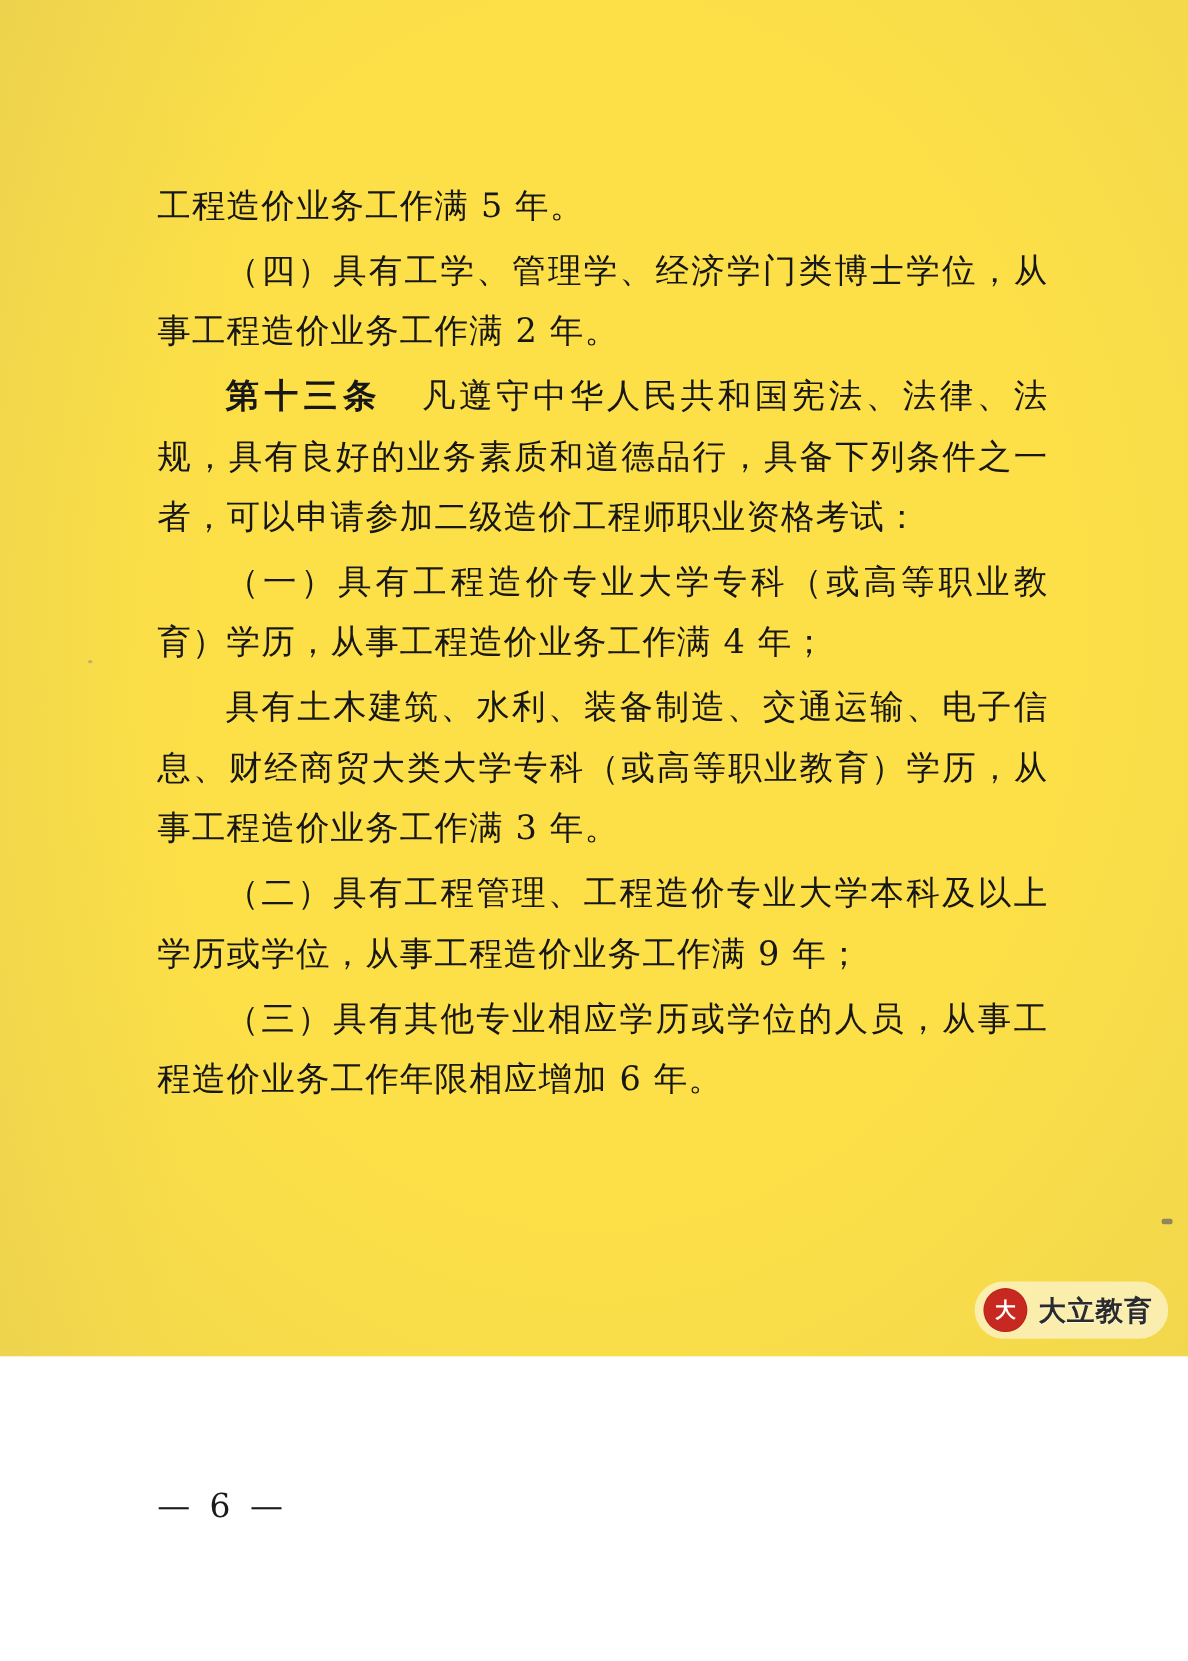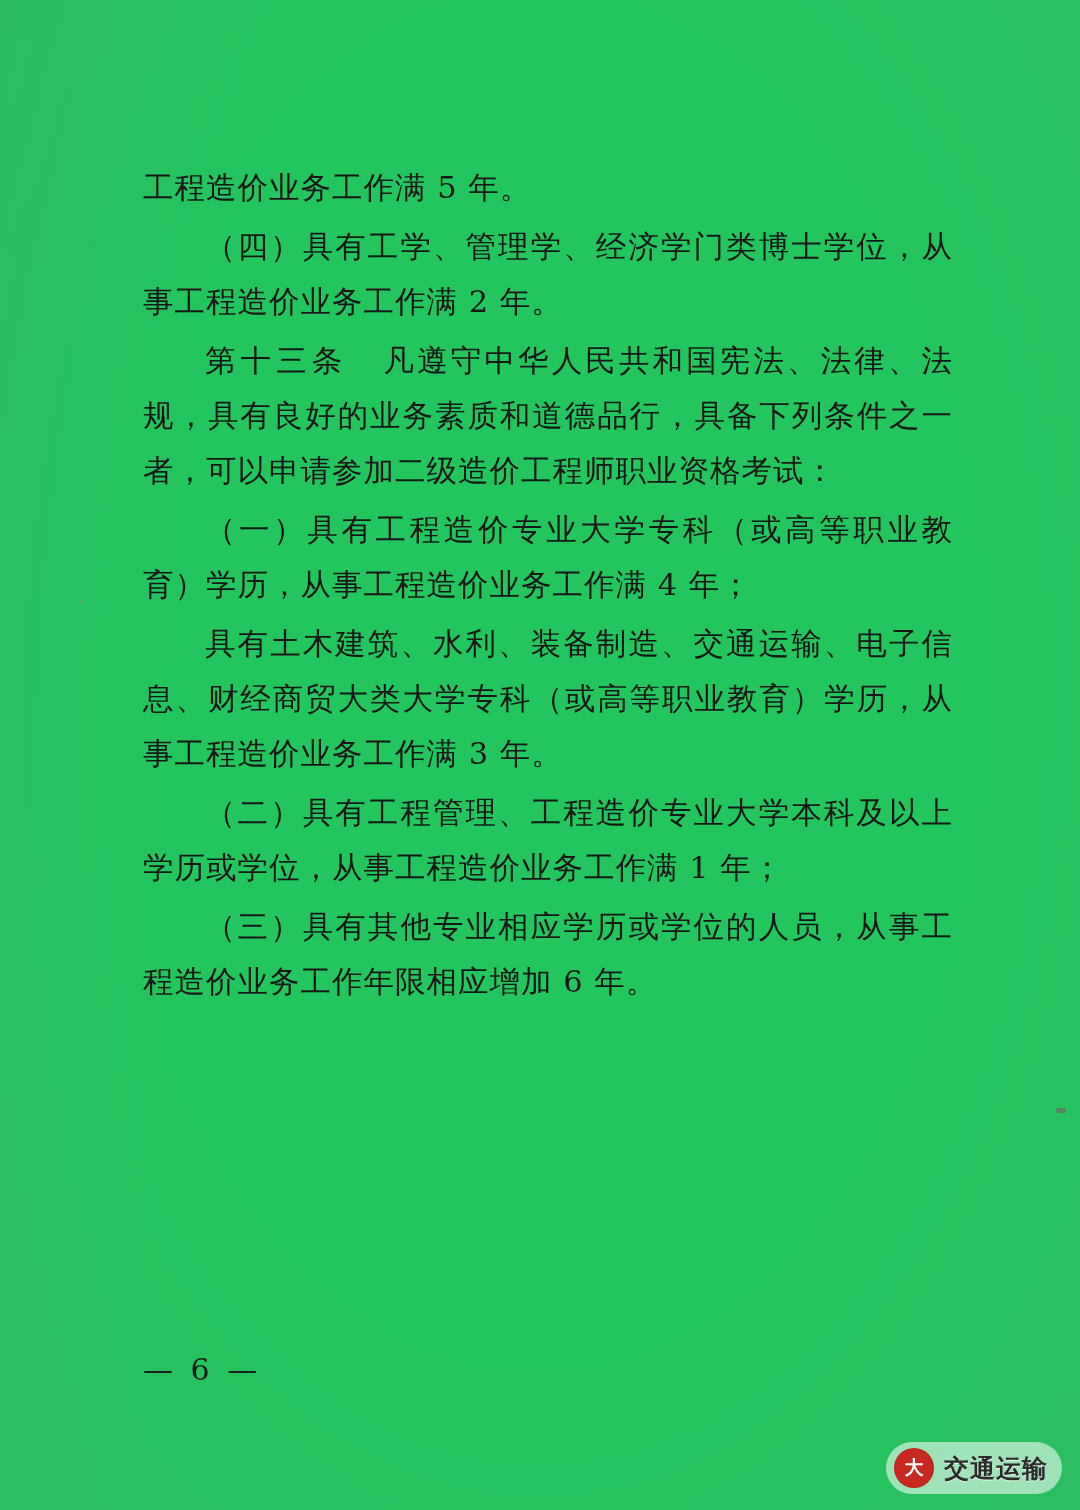--- a/index.html
+++ b/index.html
@@ -13,22 +13,22 @@
     position: relative;
     overflow: hidden;
     font-family: "DejaVu Serif", "Liberation Serif", serif;
     color: #1a1a1a;
   }
   #page {
     position: absolute;
     left: 0;
     top: 0;
     width: 1080px;
-    height: 1510px;
-    background: #22c55e;
+    height: 1233px;
+    background: #fde047;
   }
   
   #page::before {
     content: "";
     position: absolute;
     inset: 0;
     background:
       radial-gradient(ellipse at 50% 45%, rgba(255,255,255,0) 55%, rgba(140,135,125,0.10) 100%),
       linear-gradient(95deg, rgba(120,115,105,0.06) 0%, rgba(255,255,255,0) 22%);
     pointer-events: none;
@@ -46,21 +46,21 @@
     letter-spacing: 1.0px;
     text-align: justify;
     text-justify: inter-ideograph;
     color: #171717;
     text-indent: 0;
   }
   p.indent {
     text-indent: 62px;
   }
   p.para .bold {
-    font-weight: normal;
+    font-weight: bold;
     letter-spacing: 3px;
   }
   .gap-after-heading {
     display: inline-block;
     width: 34px;
   }
   .page-number {
     position: absolute;
     left: 143px;
     top: 1352px;
@@ -156,33 +156,33 @@
 
     <p class="para indent">
       <span>（一）具有工程造价专业大学专科（或高等职业教育）学历，从事工程造价业务工作满 4 年；</span>
     </p>
 
     <p class="para indent">
       <span>具有土木建筑、水利、装备制造、交通运输、电子信息、财经商贸大类大学专科（或高等职业教育）学历，从事工程造价业务工作满 3 年。</span>
     </p>
 
     <p class="para indent">
-      <span>（二）具有工程管理、工程造价专业大学本科及以上学历或学位，从事工程造价业务工作满 1 年；</span>
+      <span>（二）具有工程管理、工程造价专业大学本科及以上学历或学位，从事工程造价业务工作满 9 年；</span>
     </p>
 
 
     <p class="para indent">
       <span>（三）具有其他专业相应学历或学位的人员，从事工程造价业务工作年限相应增加 6 年。</span>
     </p>
 
 
   </div>
 
   <div class="page-number">— 6 —</div>
 
   <div class="watermark">
     <div class="wm-logo">
       <span>大</span>
     </div>
-    <div class="wm-text">交通运输</div>
+    <div class="wm-text">大立教育</div>
   </div>
 
 </div>
 
 </body></html>

